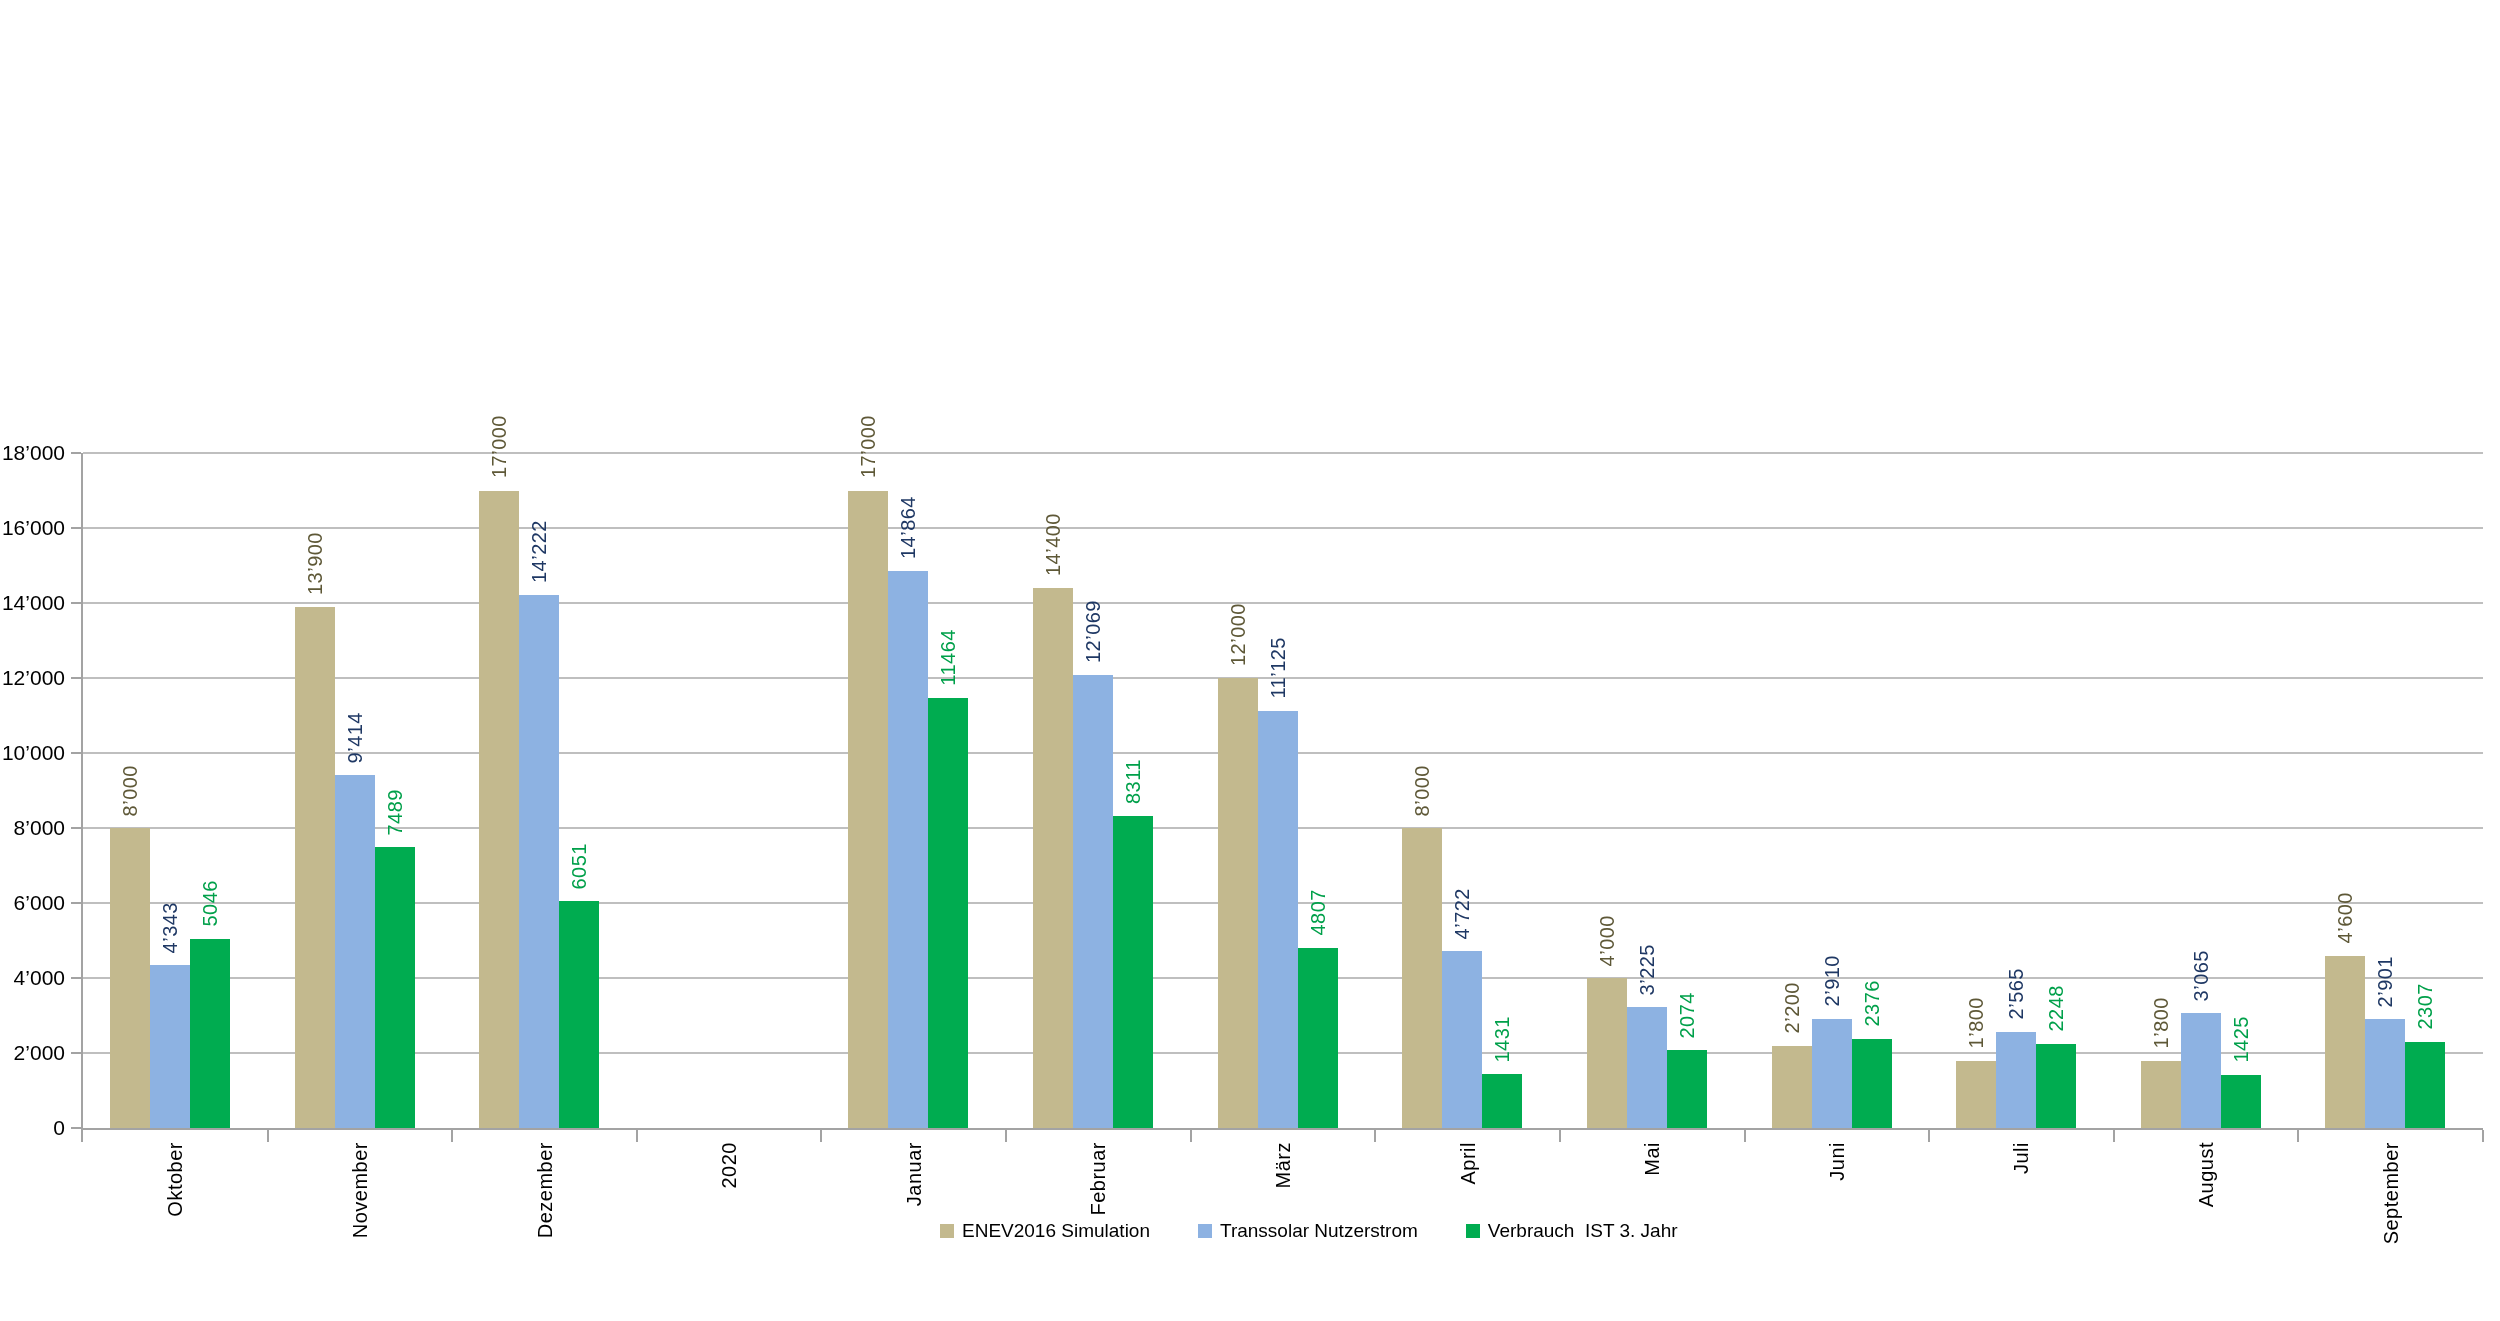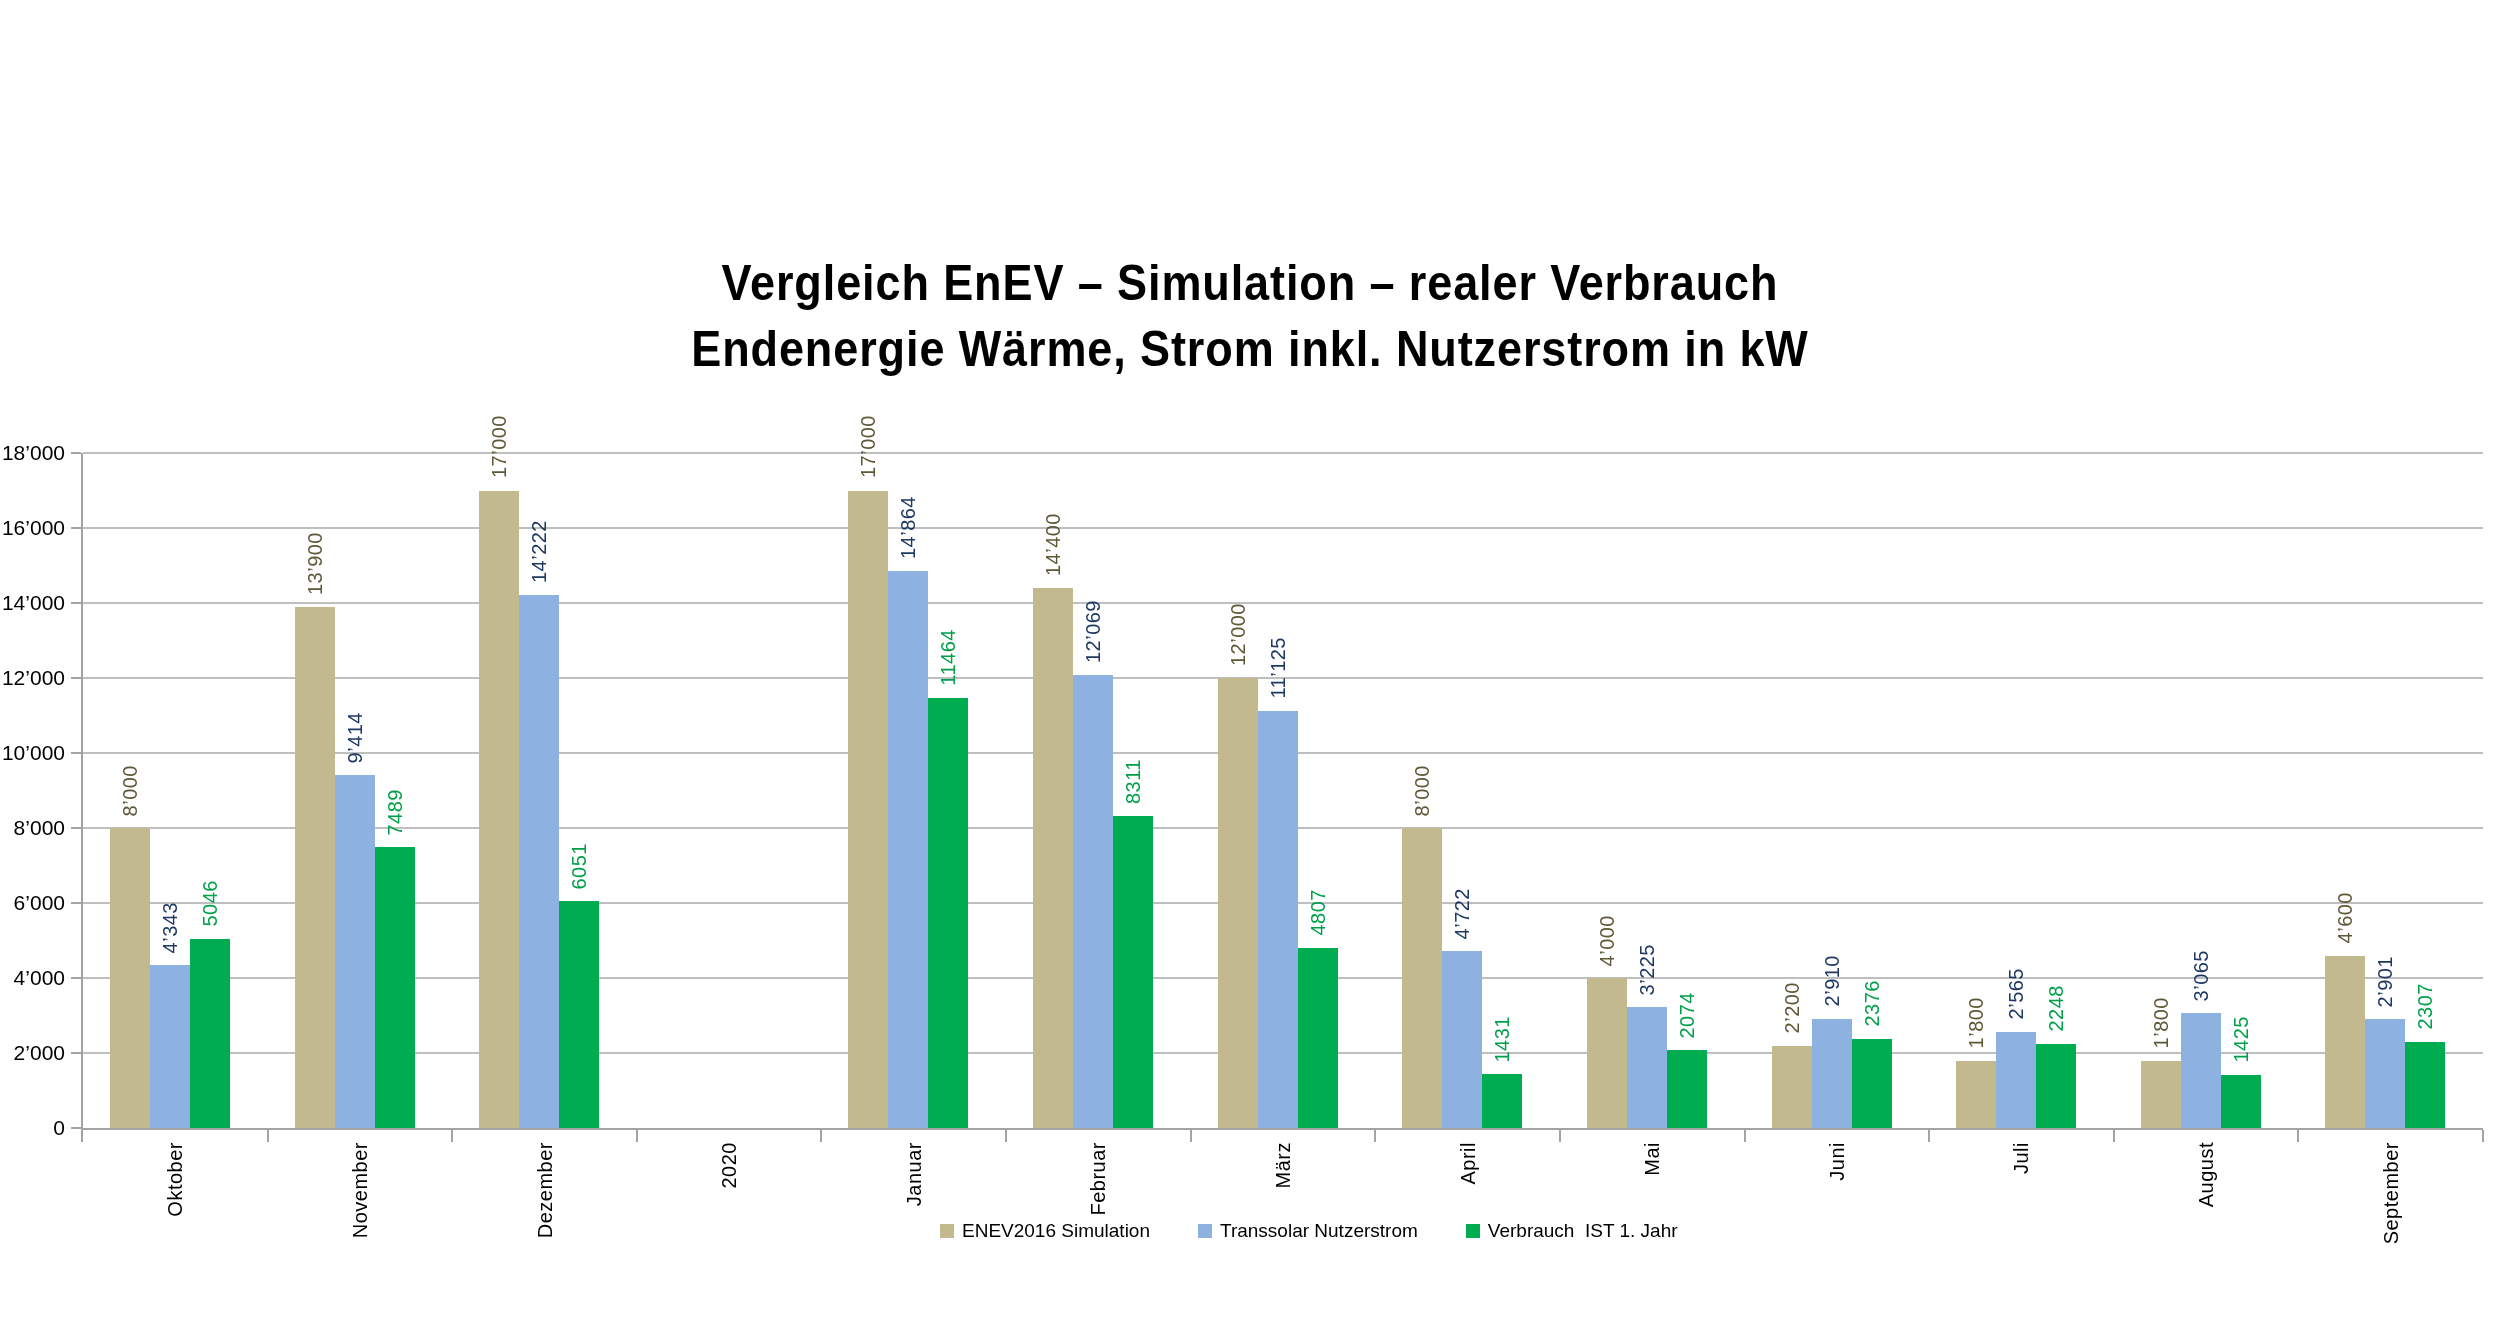--- a/index.html
+++ b/index.html
@@ -136,24 +136,20 @@
   }
   .llabel {
     white-space: pre;
   }
 </style>
 </head>
 <body>
 
 <div id="stage">
 
-  <div id="chart-title">
-    <div class="tline">Vergleich EnEV – Simulation – realer Verbrauch</div>
-    <div class="tline">Endenergie Wärme, Strom inkl. Nutzerstrom in kW</div>
-  </div>
 
   <div id="plot">
     <div class="axis-y"></div>
     <div class="axis-x"></div>
   <div class="ytick" style="bottom: -1px;"></div>
       <div class="ylab" style="bottom: -13px;">0</div>
       <div class="gridline" style="bottom: 74px;"></div>
       <div class="ytick" style="bottom: 74px;"></div>
       <div class="ylab" style="bottom: 62px;">2’000</div>
       <div class="gridline" style="bottom: 149px;"></div>
@@ -285,17 +281,17 @@
       <div class="litem">
         <div class="swatch" style="background: rgb(195, 185, 142);"></div>
         <span class="llabel">ENEV2016 Simulation</span>
       </div>
       <div class="litem">
         <div class="swatch" style="background: rgb(141, 178, 226);"></div>
         <span class="llabel">Transsolar Nutzerstrom</span>
       </div>
       <div class="litem">
         <div class="swatch" style="background: rgb(0, 172, 80);"></div>
-        <span class="llabel">Verbrauch  IST 1. Jahr</span>
+        <span class="llabel">Verbrauch  IST 3. Jahr</span>
       </div>
     </div>
 
 </div>
 
 </body></html>

